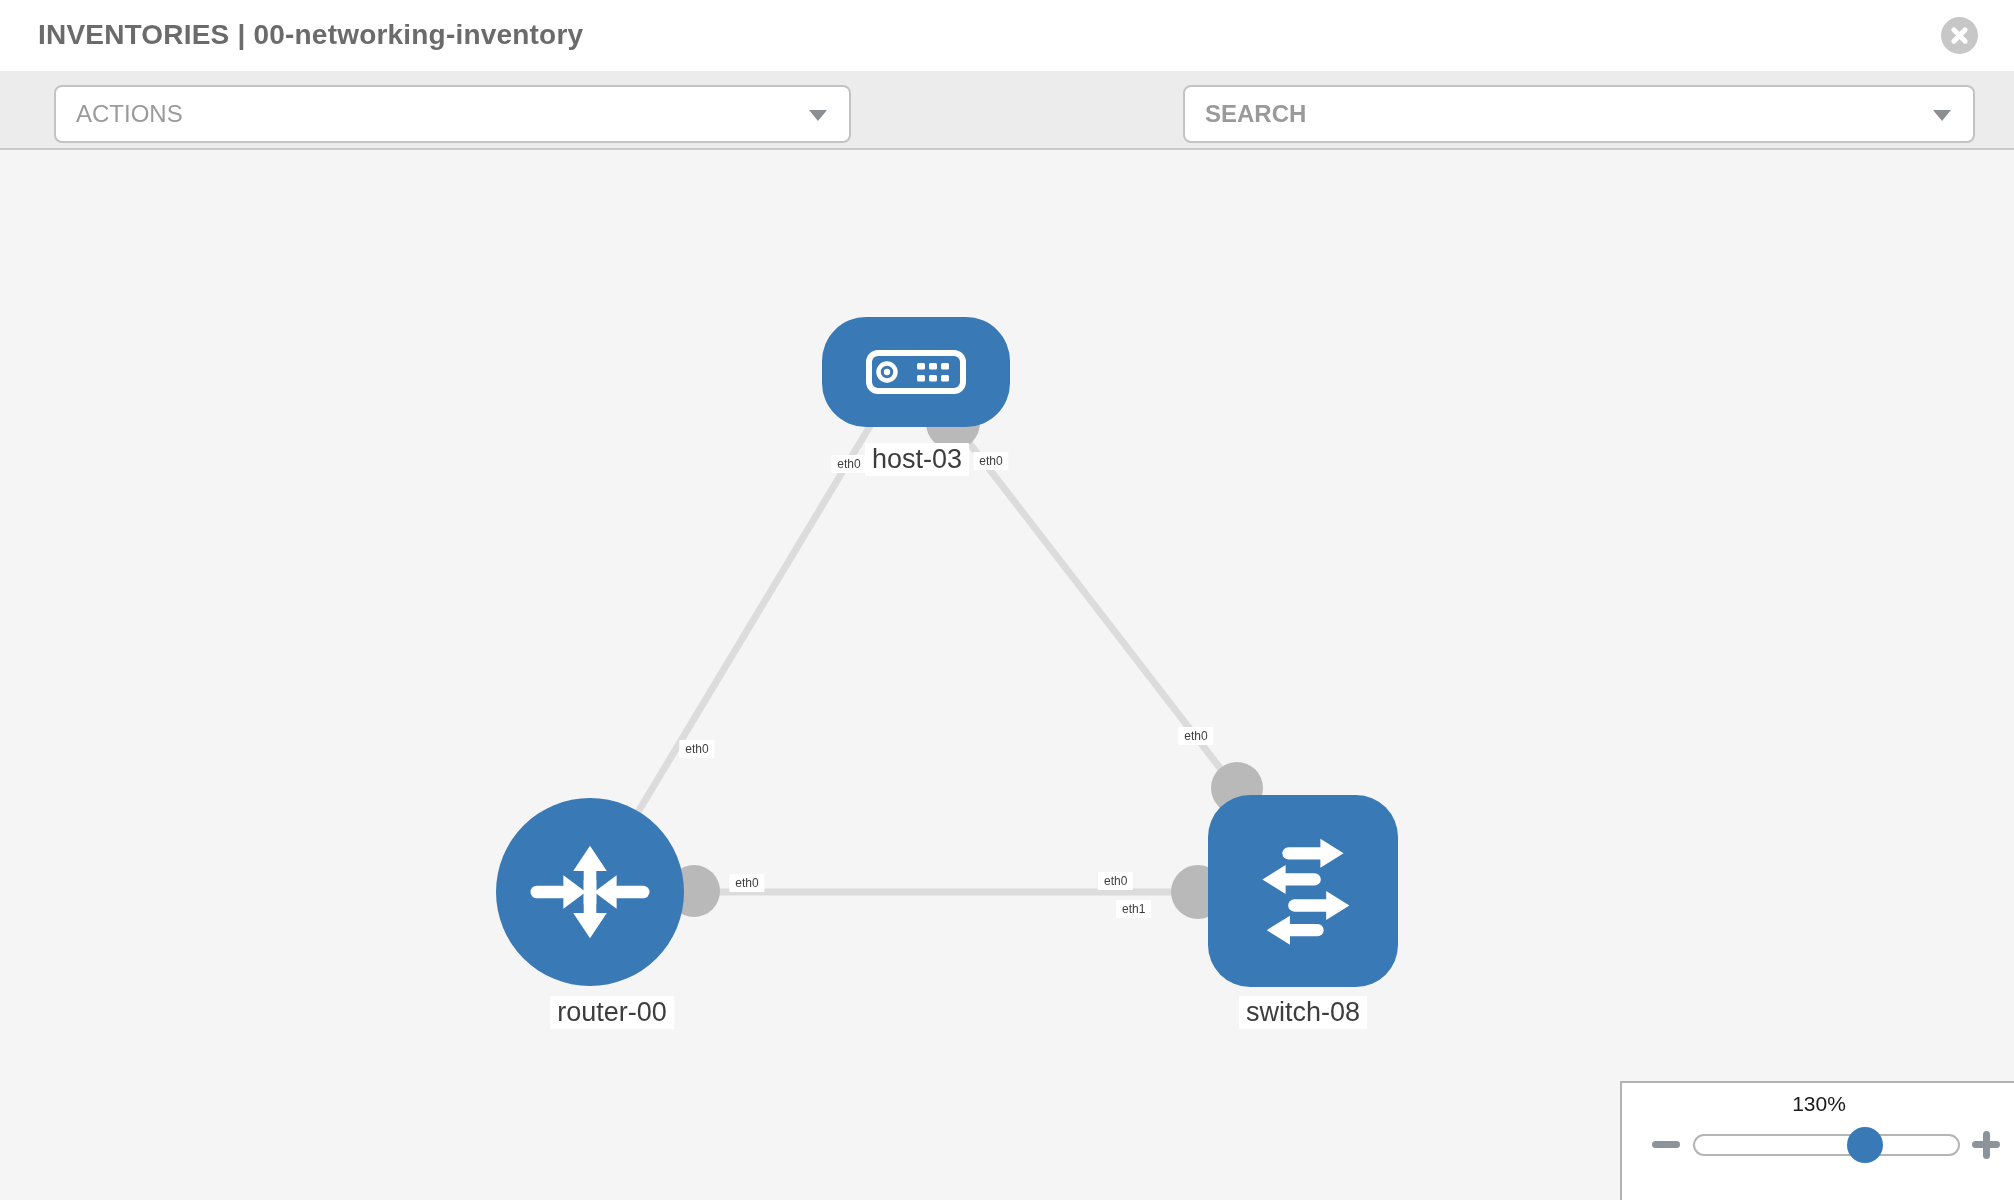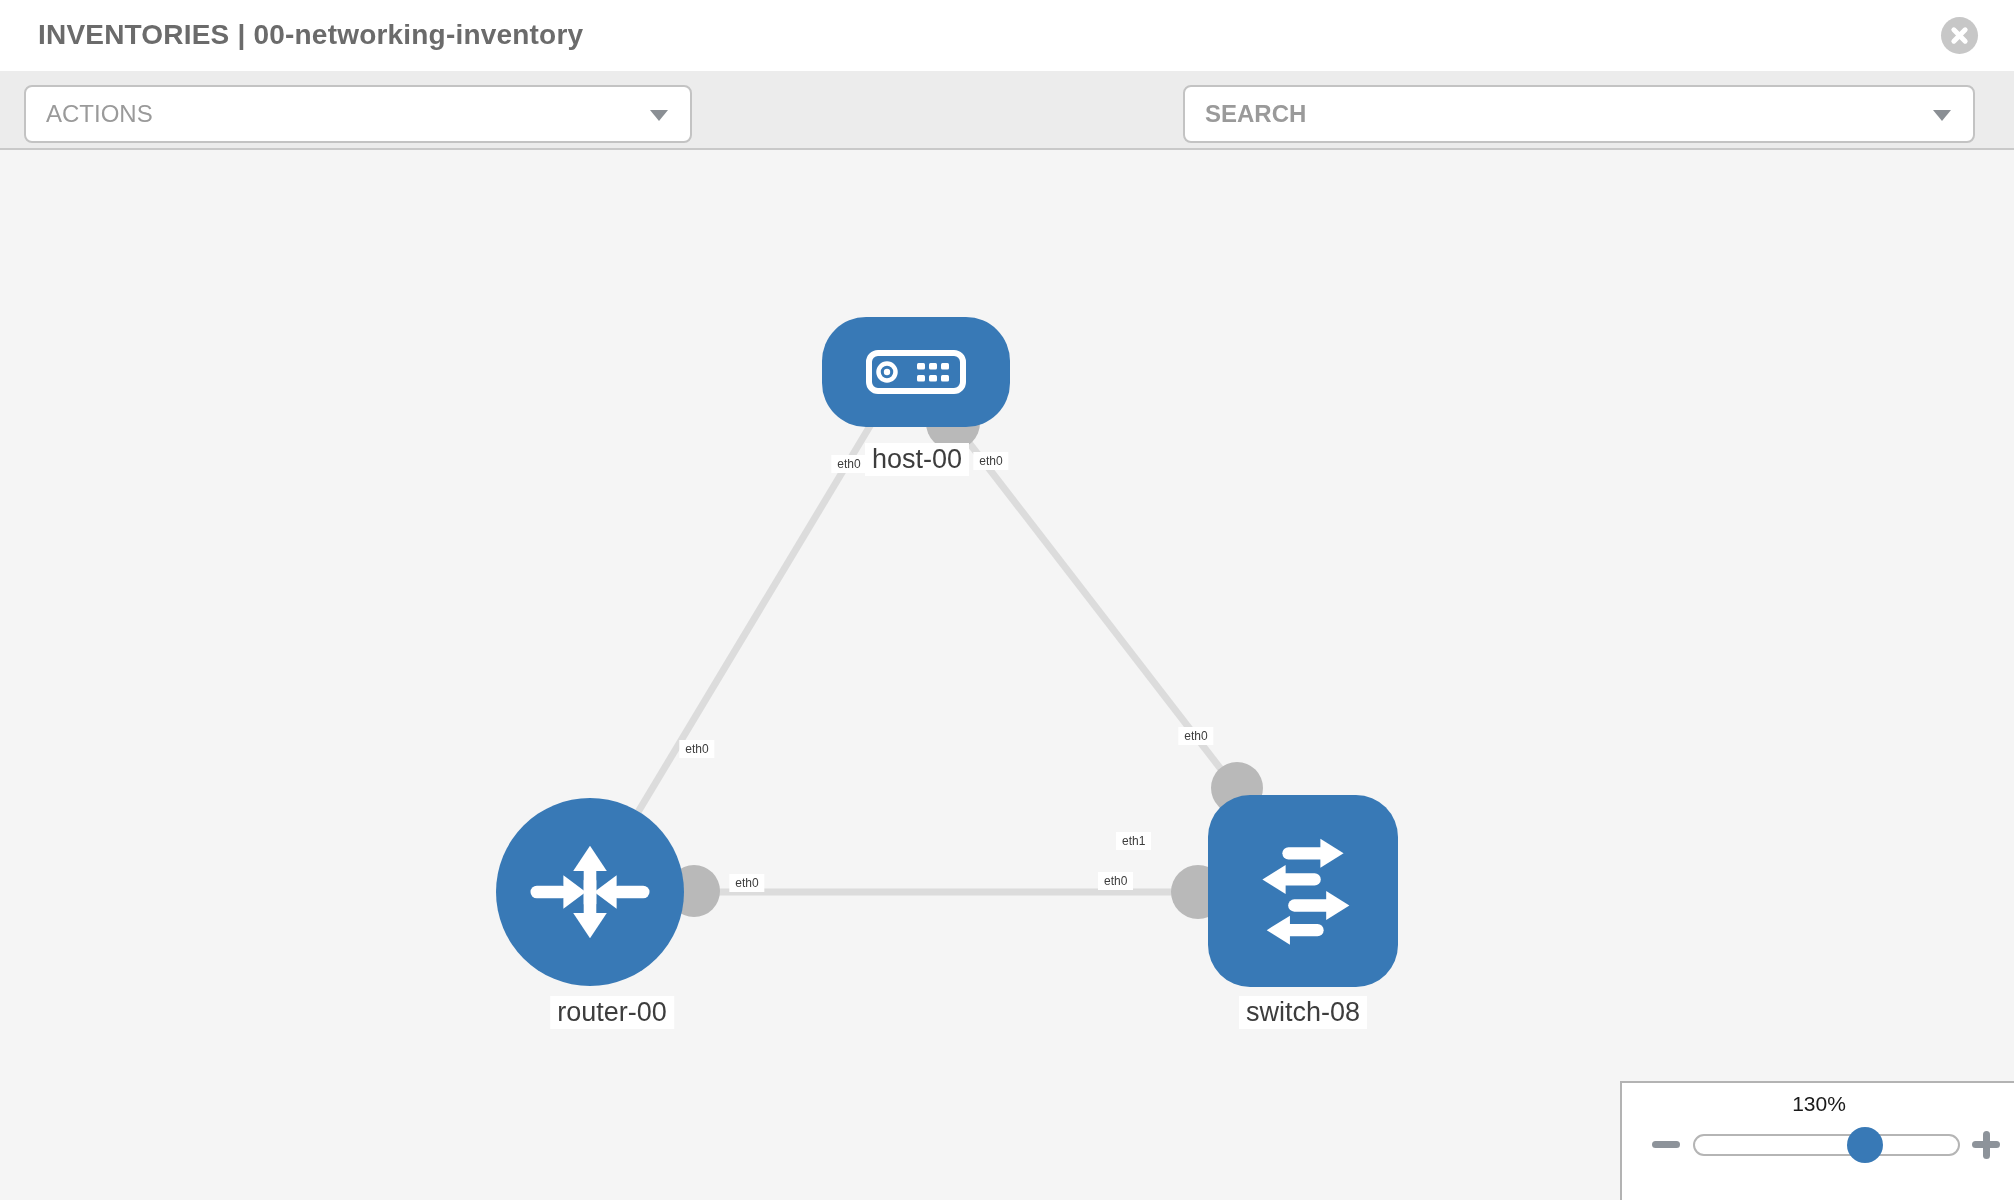--- a/index.html
+++ b/index.html
@@ -17,21 +17,21 @@
   .close-btn .bar { position: absolute; left: 8px; top: 16px; width: 21px; height: 5px;
          background: #fff; border-radius: 3px; }
   .close-btn .bar.a { transform: rotate(45deg); }
   .close-btn .bar.b { transform: rotate(-45deg); }
 
   
   .tbar { position: absolute; left: 0; top: 71px; width: 2014px; height: 79px;
          background: #ececec; border-bottom: 2px solid #c9c9c9; }
   .drop { position: absolute; top: 14px; height: 58px; background: #fff;
          border: 2px solid #c3c3c3; border-radius: 8px; cursor: pointer; }
-  .drop.actions { left: 24px;  width: 668px; }
+  .drop.actions { left: 54px;  width: 797px; }
   .drop.search  { left: 1183px; width: 792px; font-weight: bold; }
   .drop .lbl { position: absolute; left: 20px; top: 0; line-height: 54px;
          font-size: 24px; color: #9a9a9a; }
   .caret { position: absolute; right: 22px; top: 23px; width: 0; height: 0;
          border-left: 9px solid transparent; border-right: 9px solid transparent;
          border-top: 11px solid #8a8f94; }
   .tool-btn { position: absolute; top: 93px; width: 44px; height: 44px; cursor: pointer; }
   .tool-btn.wrench { left: 1035px; }
   .tool-btn.key    { left: 1111px; }
   .tool-btn svg { display: block; }
@@ -158,31 +158,31 @@
           <line x1="37" y1="42" x2="58" y2="42" stroke-width="8.5"></line>
           <polygon points="38,32 38,52 22,42" stroke="none"></polygon>
           <line x1="44" y1="60" x2="67" y2="60" stroke-width="8.5"></line>
           <polygon points="66,50 66,70 82,60" stroke="none"></polygon>
           <line x1="40" y1="77" x2="60" y2="77" stroke-width="8.5"></line>
           <polygon points="41,67 41,87 25,77" stroke="none"></polygon>
         </g>
       </g>
     </svg>
 
-    <div class="nlabel" style="left:917px; top:293px">host-00</div>
+    <div class="nlabel" style="left:917px; top:293px">host-03</div>
     <div class="nlabel" style="left:612px; top:846px">router-00</div>
     <div class="nlabel" style="left:1303px; top:846px">switch-08</div>
 
     <div class="elabel" style="left:849px;  top:305px">eth0</div>
     <div class="elabel" style="left:991px;  top:302px">eth0</div>
     <div class="elabel" style="left:697px;  top:590px">eth0</div>
     <div class="elabel" style="left:1196px; top:577px">eth0</div>
     <div class="elabel" style="left:747px;  top:724px">eth0</div>
     <div class="elabel abs" style="left:1098px; top:722px">eth0</div>
-    <div class="elabel abs" style="left:1116px; top:682px">eth1</div>
+    <div class="elabel abs" style="left:1116px; top:750px">eth1</div>
 
     <div class="zoom-panel">
       <div class="zoom-level">130%</div>
       <div class="zminus"></div>
       <div class="ztrack"></div>
       <div class="zthumb"></div>
       <div class="zplus">
         <div class="zplus-h"></div>
         <div class="zplus-v"></div>
       </div>

